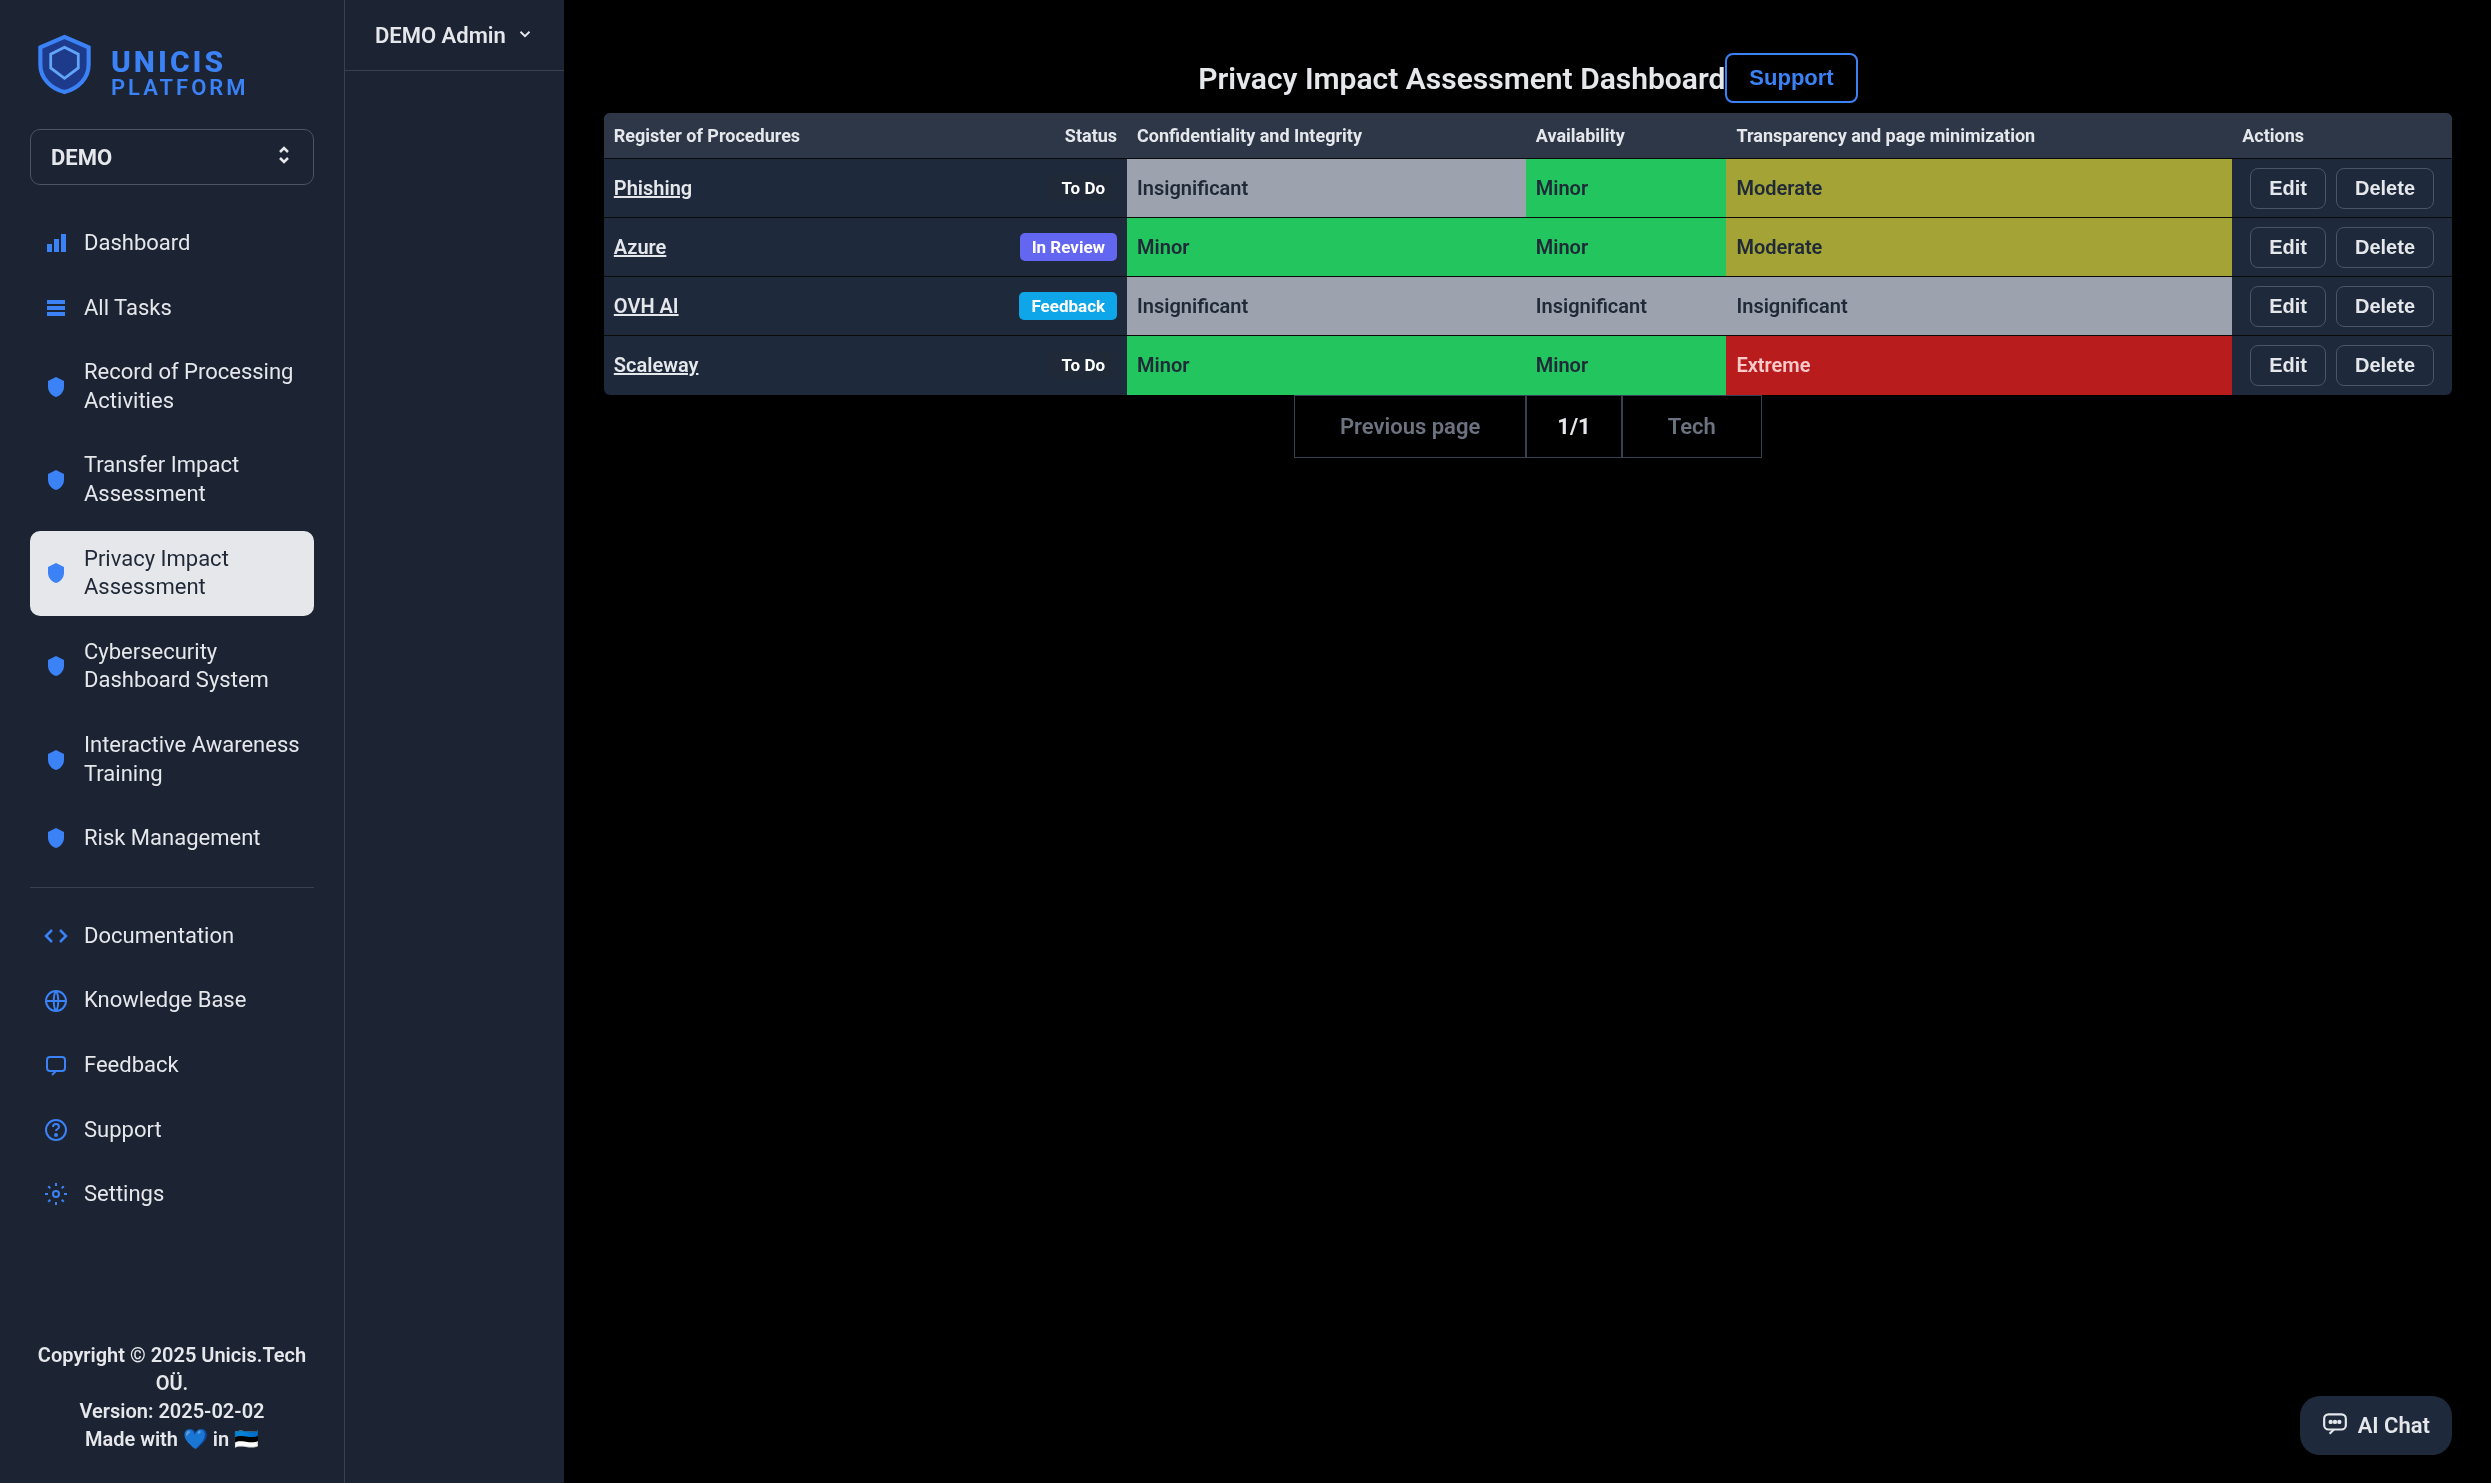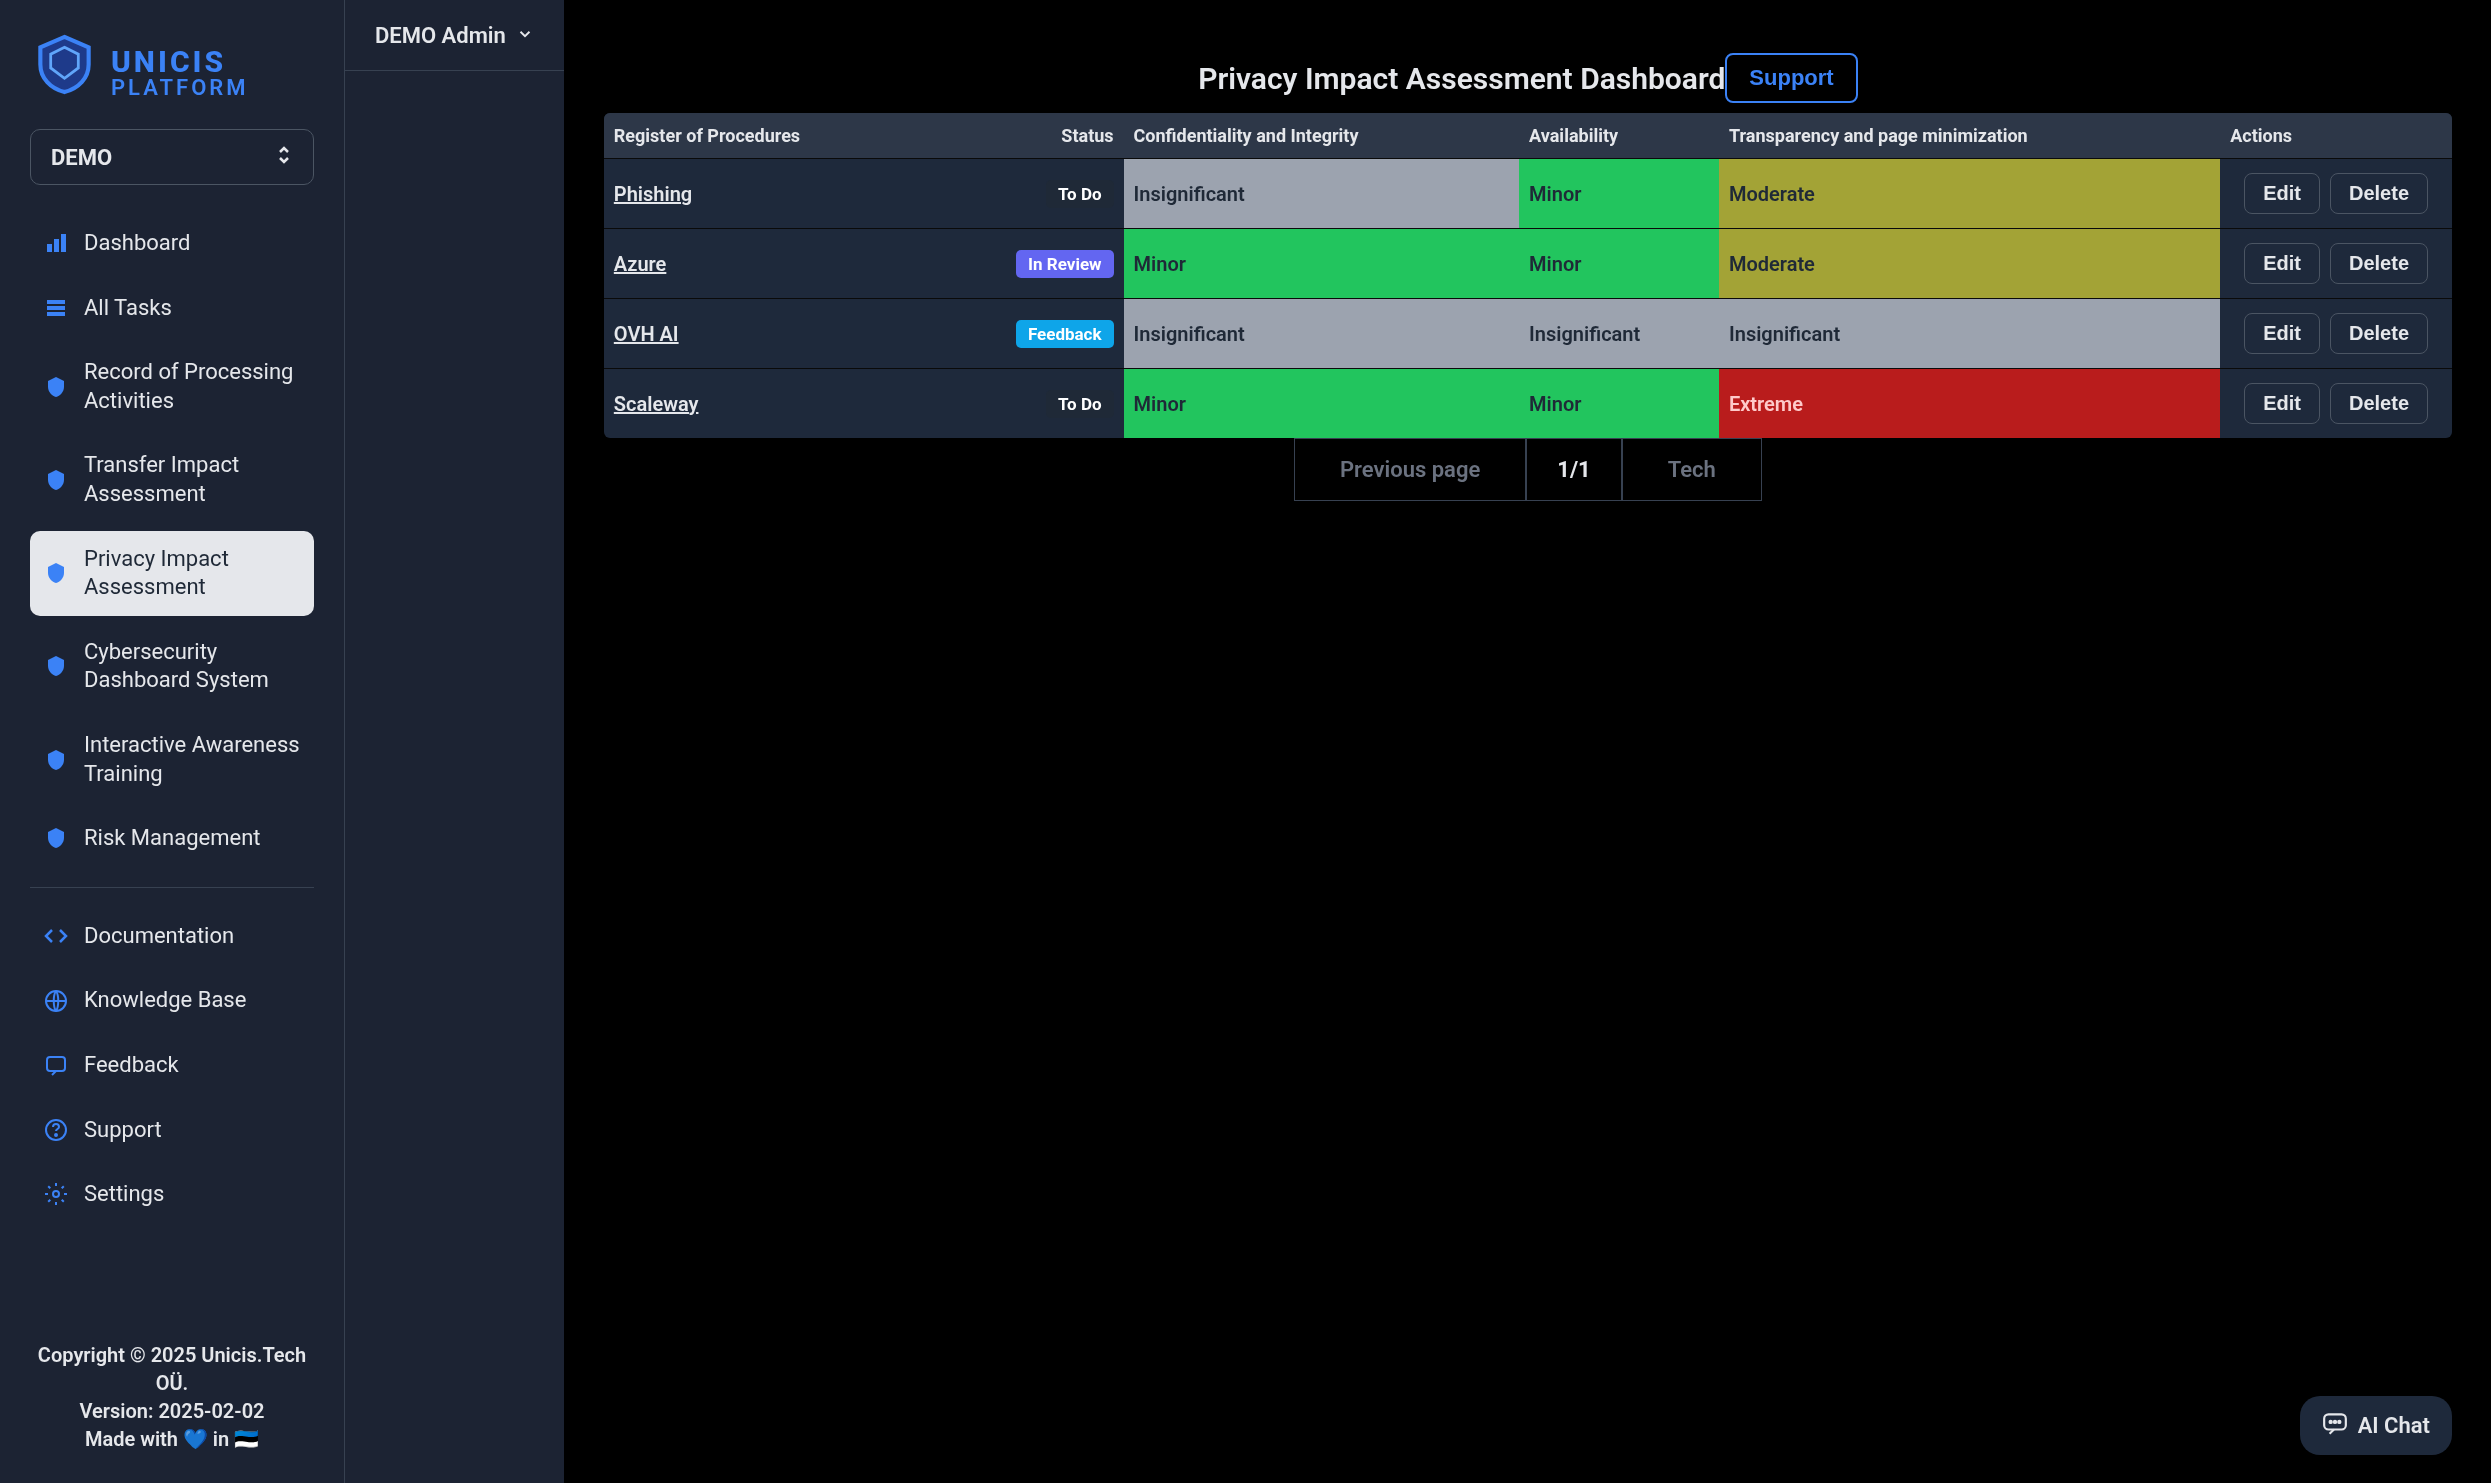--- a/index.html
+++ b/index.html
@@ -214,21 +214,21 @@
       font-size: 18px;
       font-weight: 700;
       margin-left: 16px;
     }
     
     tbody tr {
       border-top: 1px solid #0a0a0a;
     }
     
     td {
-      padding: 14px;
+      padding: 8px;
       font-size: 20px;
       font-weight: 600;
       color: #e5e7eb;
       height: 59px;
       vertical-align: middle;
     }
     
     td.cell-pad {
       padding: 0 10px;
     }

